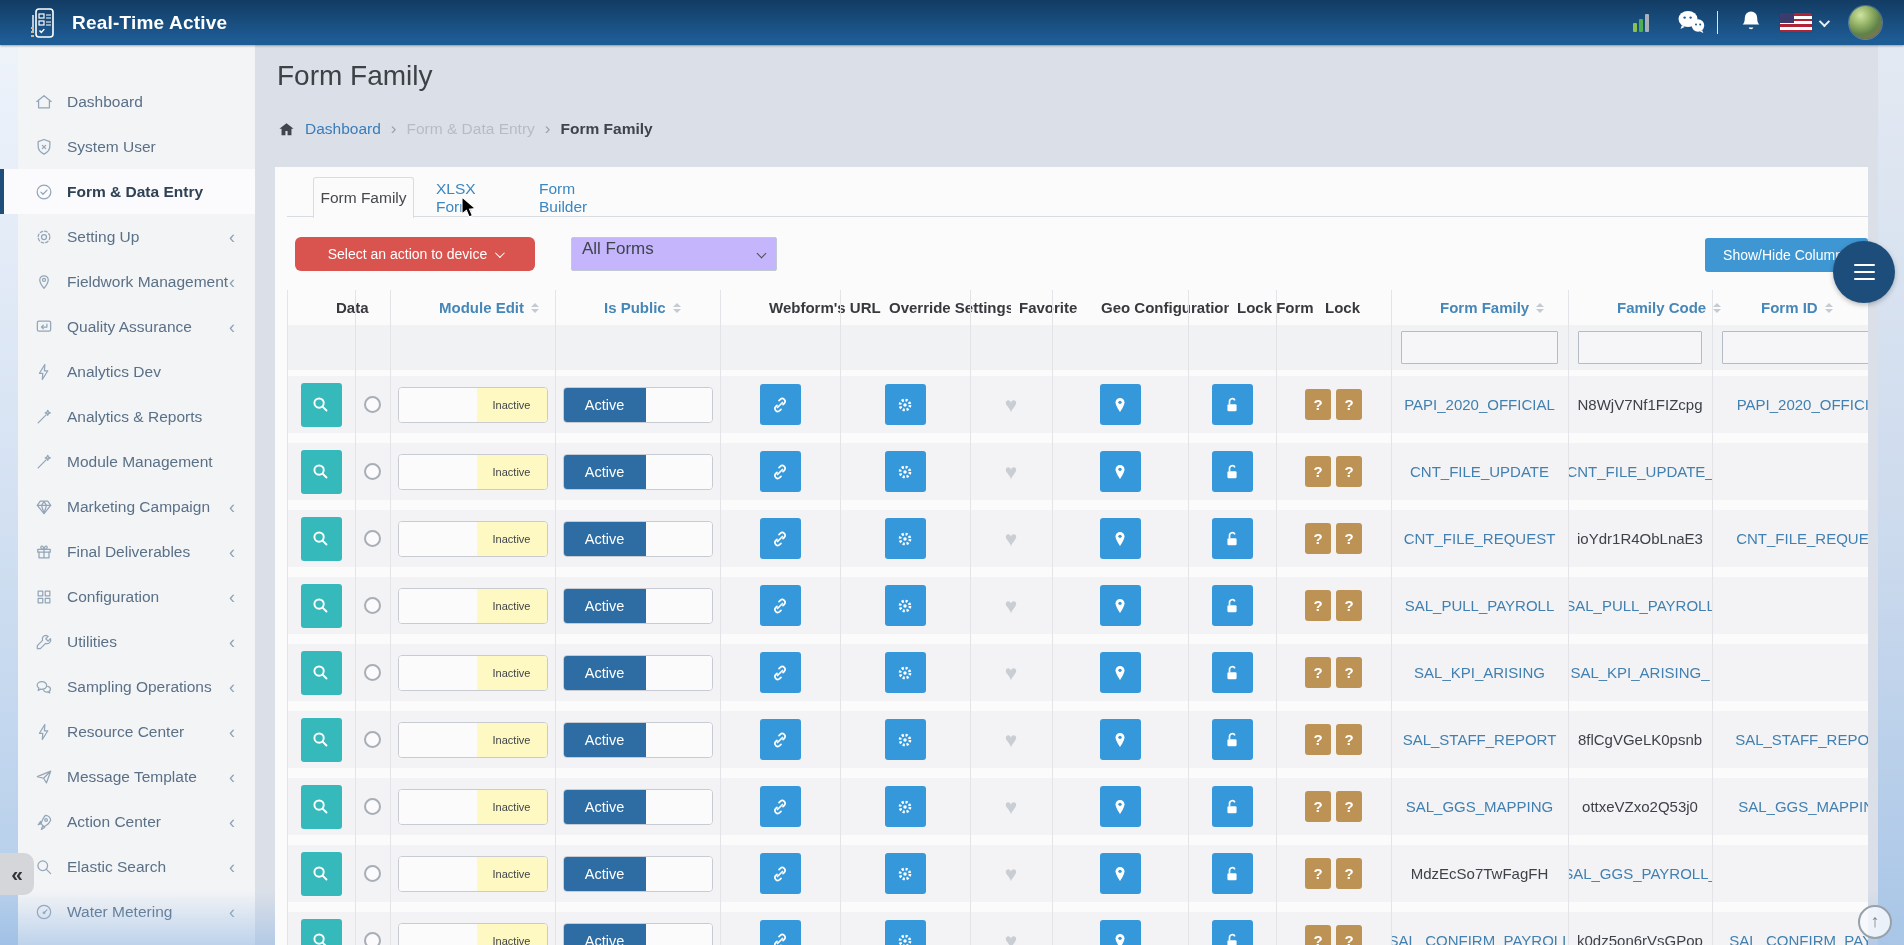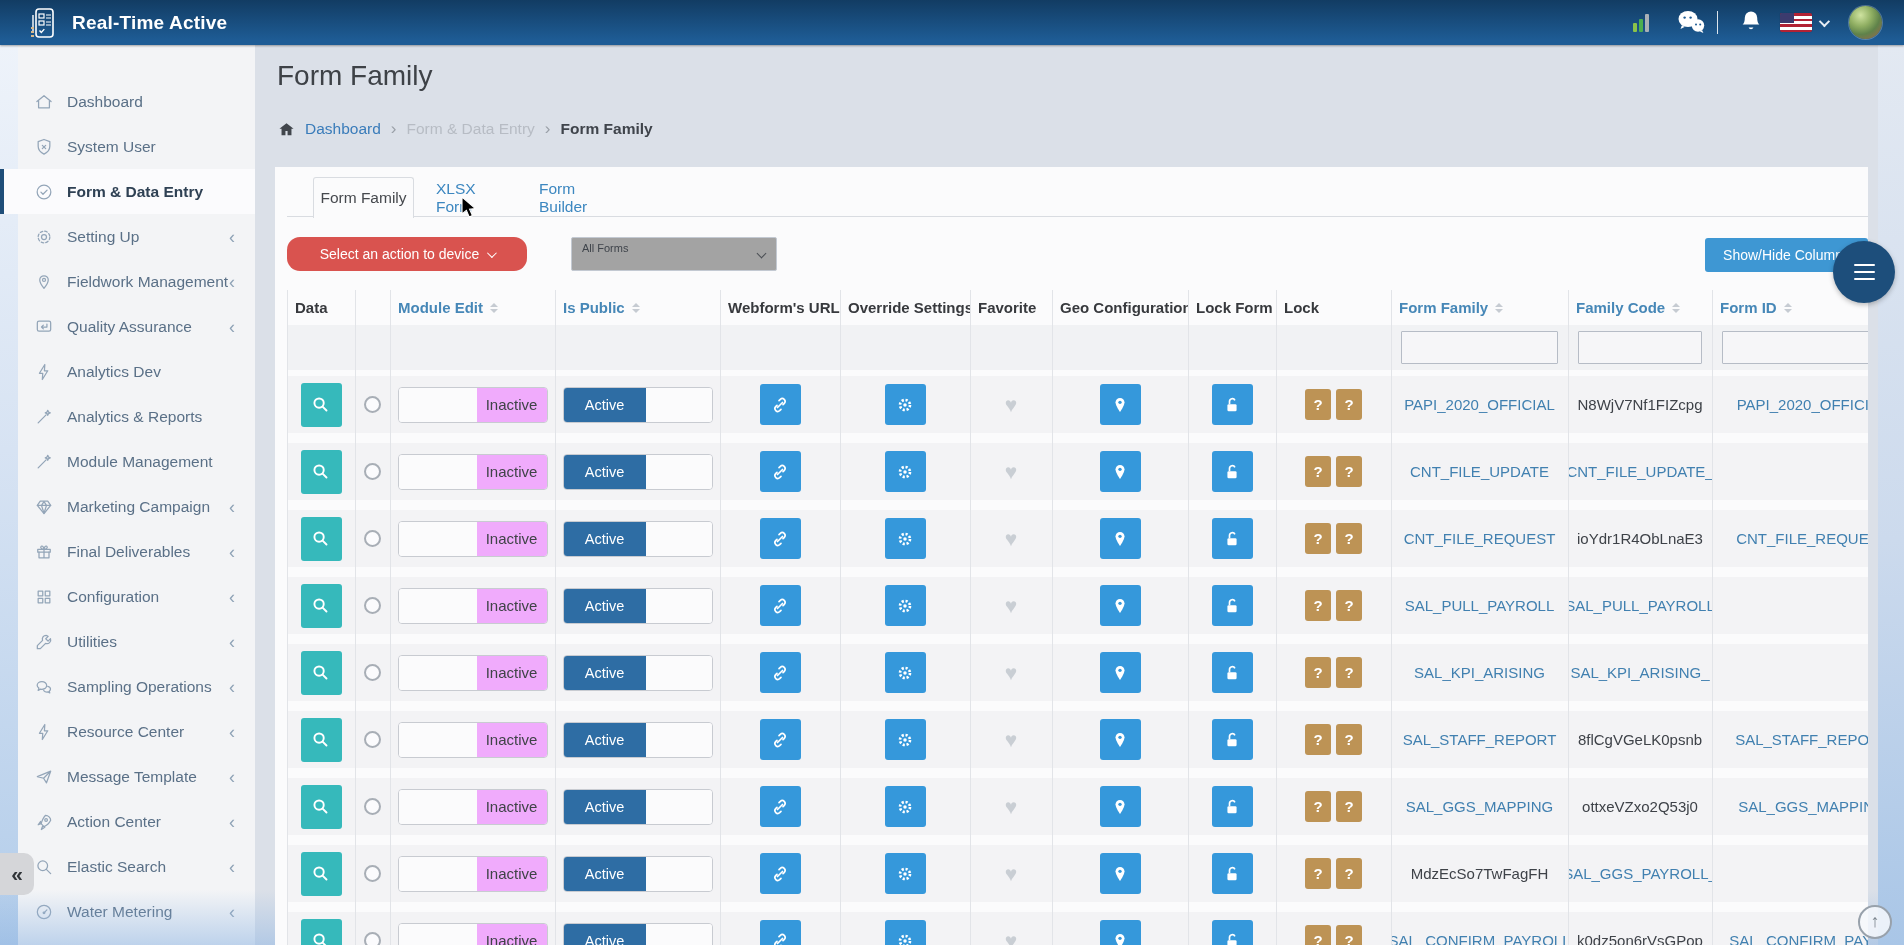--- a/index.html
+++ b/index.html
@@ -62,58 +62,58 @@
 
   
   .card { position:absolute; left:275px; top:167px; width:1593px; height:778px; background:var(--card-bg,#fbfbfc); z-index:8; }
   .tabstrip { position:absolute; left:12px; right:0; top:0; height:50px; border-bottom:1px solid #d9dce1; }
   .tab { position:absolute; top:10px; height:41px; display:flex; align-items:center; justify-content:center;
     font-size:15.5px; cursor:pointer; }
   .tab.active { background:var(--card-bg,#fbfbfc); border:1px solid #d9dce1; border-bottom:none;
     border-radius:3px 3px 0 0; color:#46494e; z-index:2; }
   .tab.plain { color:#3c87c0; }
 
-  .btn-danger { position:absolute; left:12px; top:70px; width:240px; height:34px; border:none; border-radius:13px;
+  .btn-danger { position:absolute; left:20px; top:70px; width:240px; height:34px; border:none; border-radius:6px;
     background:var(--danger-red,#d9534f); color:#fff; font-size:14px; cursor:pointer;
     display:flex; align-items:center; justify-content:center; gap:8px; font-family:inherit; }
   .caret { width:7px; height:7px; border-right:1.6px solid #fff; border-bottom:1.6px solid #fff;
     transform:rotate(45deg) translateY(-2px); }
   .forms-select { position:absolute; left:296px; top:70px; width:206px; height:34px; border:1px solid #c3c9d2;
-    border-radius:2px; background:#a3a3a3; color:#3f444b; font-size:11px; padding:0 28px 12px 10px;
+    border-radius:2px; background:#c4b5fd; color:#3f444b; font-size:17px; padding:0 28px 12px 10px;
     appearance:none; -webkit-appearance:none; font-family:inherit; cursor:pointer; }
   .select-arrow { position:absolute; left:483px; top:83px; width:7px; height:7px; pointer-events:none;
     border-right:1.7px solid #4a4e54; border-bottom:1.7px solid #4a4e54; transform:rotate(45deg); }
   .btn-showhide { position:absolute; left:1430px; top:71px; width:163px; height:34px; border:none; border-radius:3px;
     background:var(--show-hide-blue,#3e97d3); color:#fff; font-size:14px; cursor:pointer; font-family:inherit; }
 
   
   .tablewrap { position:absolute; left:12px; top:123px; width:1581px; height:655px; overflow:hidden; }
   .grid-row { display:grid; grid-template-columns:68px 35px 165px 165px 120px 130px 82px 136px 88px 115px 177px 144px 200px; }
-  .thead { height:35px; }
+  .thead { height:35px;margin-left:41px; }
   .th { display:flex; align-items:center; padding-left:8px; font-size:15px; font-weight:700; color:#37393d; overflow:hidden; white-space:nowrap; }
   .th.sortable { color:#4687b7; cursor:pointer; }
   .sort { display:inline-flex; flex-direction:column; gap:2px; margin-left:7px; }
   .sort i { width:0; height:0; border-left:4px solid transparent; border-right:4px solid transparent; display:block; }
   .sort .up { border-bottom:4px solid #c6cbd2; }
   .sort .dn { border-top:4px solid #c6cbd2; }
   .filterrow { height:45px; background:#f1f2f4; margin-bottom:6px; }
   .fcell { display:flex; align-items:center; padding:0 10px; }
   .fcell input { width:100%; height:33px; border:1px solid #b6bcc6; background:#f6f6f8; border-radius:1px;
     font-family:inherit; font-size:14px; padding:0 6px; }
   .trow { height:57px; background:var(--row-bg,#f3f3f5); margin-bottom:10px; }
   .td { display:flex; align-items:center; justify-content:center; overflow:hidden; white-space:nowrap; font-size:15px; }
   .btn-cell { width:41px; height:41px; border:none; border-radius:3px; cursor:pointer;
     display:flex; align-items:center; justify-content:center; }
   .btn-cell svg { width:20px; height:20px; }
   .btn-cell.teal { background:var(--teal,#36b9bb); width:41px; height:44px; }
   .btn-cell.blue { background:var(--accent-blue,#3598db); }
   .radio { width:17px; height:17px; border:2px solid #a8aeb6; border-radius:50%; background:#fbfbfd; cursor:pointer; }
   .toggle { width:150px; height:36px; border:1px solid #c8cbd1; border-radius:4px; display:flex; overflow:hidden; cursor:pointer; background:#fbfbfc; }
   .toggle .tpad { flex:1; background:#fbfbfc; }
-  .toggle .lab-off { width:70px; background:#f0abfc; color:#3f4347; font-size:15px; display:flex; align-items:center; justify-content:center; }
+  .toggle .lab-off { width:70px; background:#fef9c3; color:#3f4347; font-size:11px; display:flex; align-items:center; justify-content:center; }
   .toggle .lab-on { width:82px; background:var(--toggle-active,#2e6da4); color:#ffffff; font-size:14.5px; display:flex; align-items:center; justify-content:center; }
   .heart { font-size:21px; color:#c9ced4; cursor:pointer; line-height:1; }
   .qwrap { display:flex; gap:5px; }
   .qbtn { width:26px; height:31px; border:none; border-radius:3px; background:var(--gold,#bd9355);
     color:#fff; font-size:15px; font-weight:700; cursor:pointer; font-family:inherit; }
   .cell-link { color:var(--link-blue,#4180b0); text-decoration:none; cursor:pointer; }
   .cell-text { color:#3e4248; }
   .vlines { position:absolute; left:0; top:0; width:1581px; height:655px; pointer-events:none; }
   .vline { position:absolute; top:0; height:100%; width:1px; background:#e2e4e8; }
 

